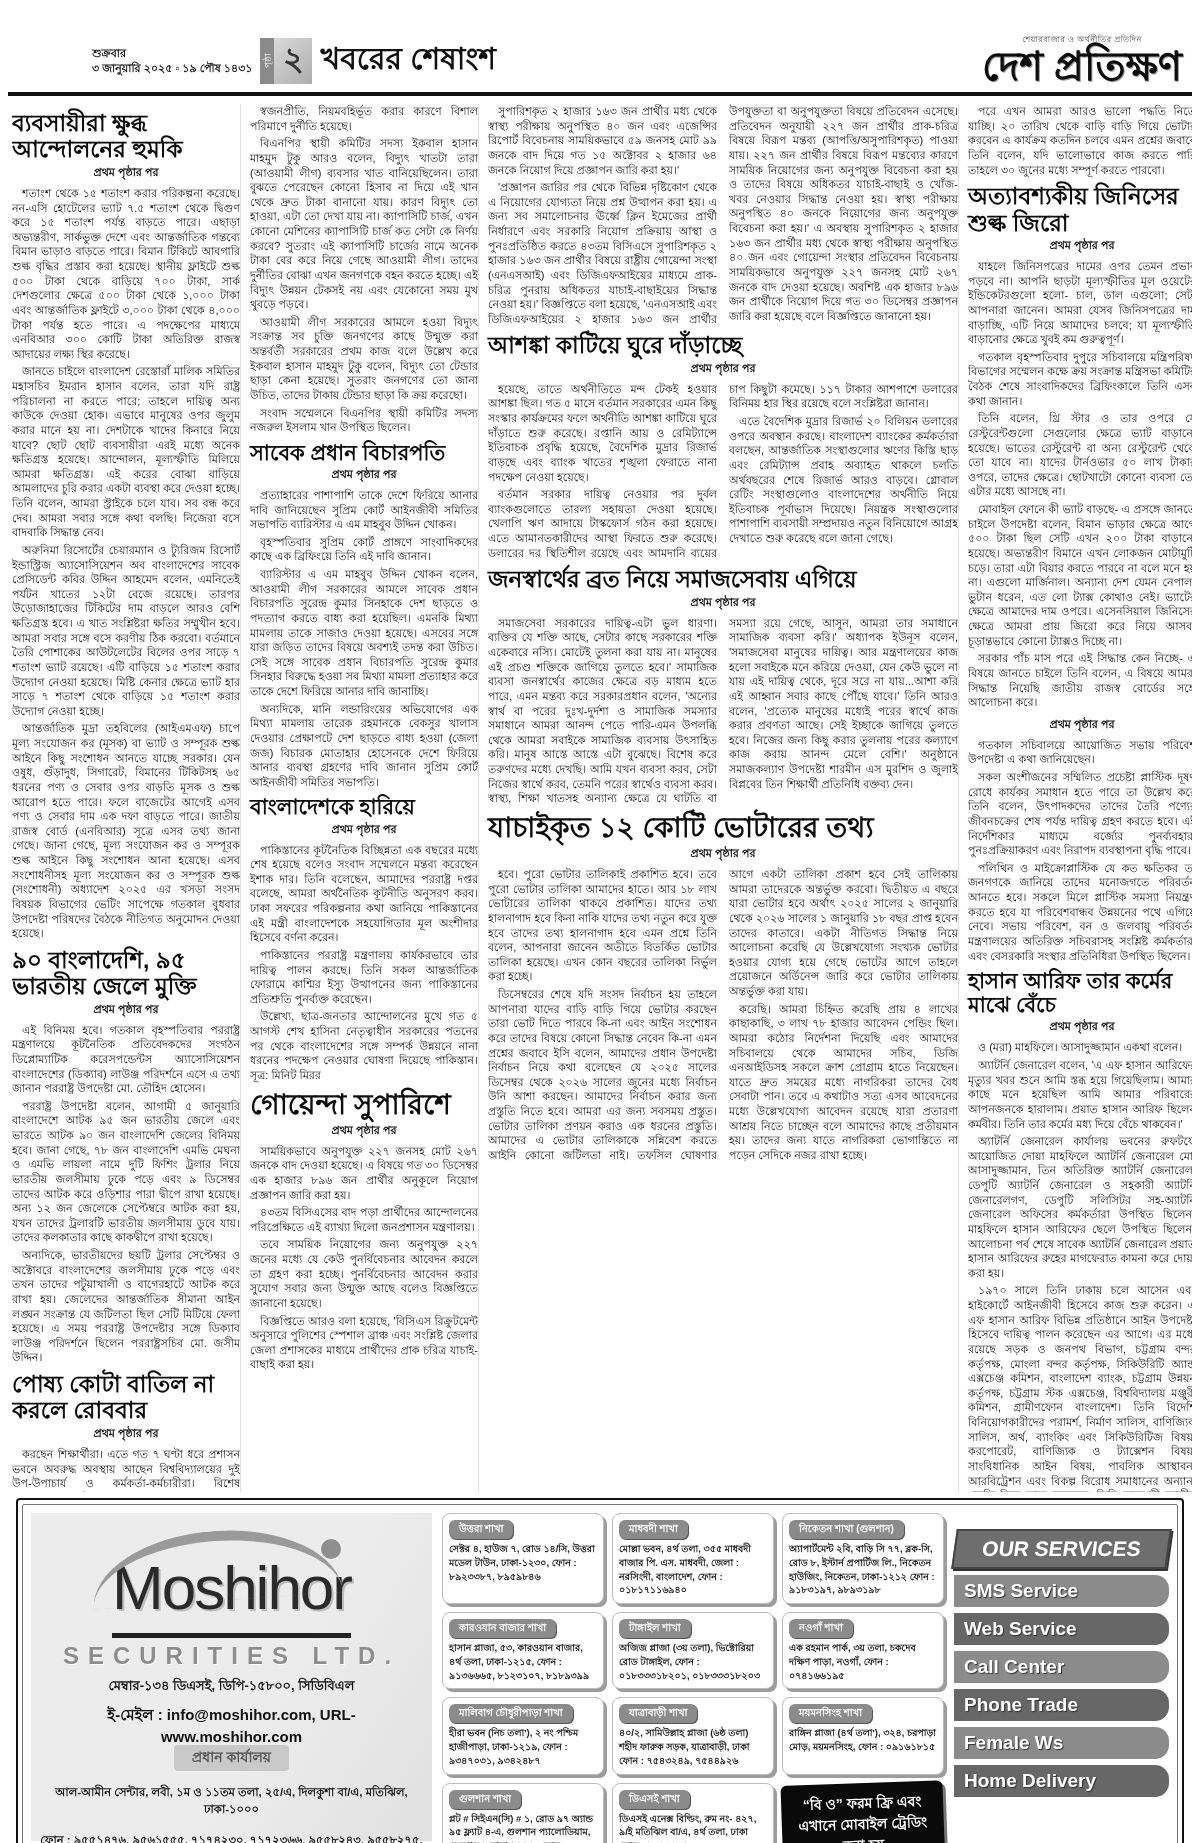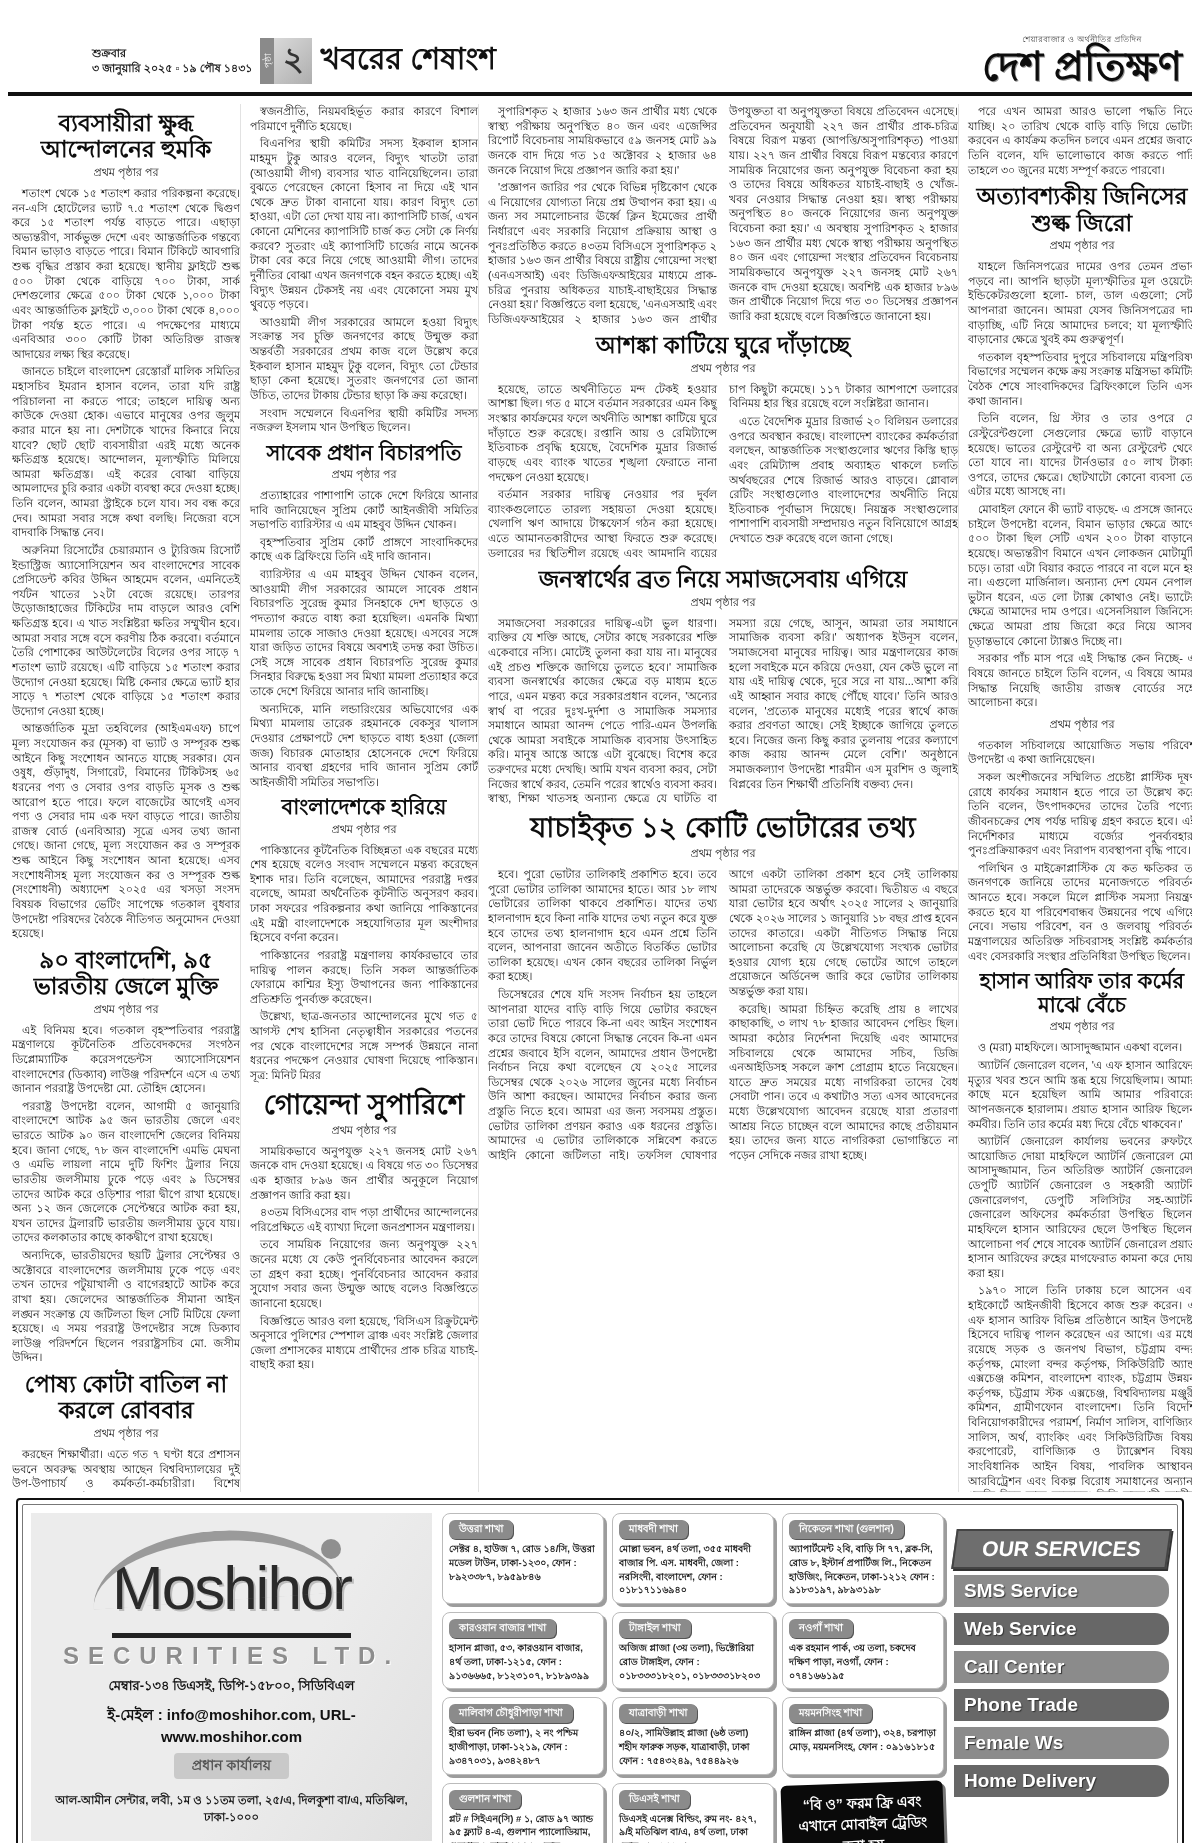--- a/index.html
+++ b/index.html
@@ -14,40 +14,40 @@
   .pagebadge .num{flex:1;background:linear-gradient(135deg,#d9d9d9,#aeaeae);color:#333;font-size:32px;font-weight:800;display:flex;align-items:center;justify-content:center;}
   .section-title{font-size:30px;font-weight:800;color:#111;letter-spacing:0;}
   .mast{text-align:center;margin-right:6px;margin-top:7px;}
   .mast .tag{font-size:8px;color:#444;letter-spacing:.5px;}
   .mast .logo{font-size:40px;font-weight:800;color:#0c0c0c;line-height:1;text-shadow:1px 1px 0 #999;}
   
   .main{display:grid;grid-template-columns:228px 228px 470px 228px;column-gap:10px;height:1388px;overflow:hidden;padding:8px 4px 0 4px;}
   .col{overflow:hidden;}
   .col + .col{border-left:1px solid #e2e2e2;padding-left:9px;margin-left:-10px;}
   .art{margin-bottom:6px;}
-  .hl{font-weight:800;color:#0d0d0d;text-align:center;line-height:1.15;margin:6px 0 1px 0;}
+  .hl{font-weight:800;color:#0d0d0d;line-height:1.15;margin:6px 0 1px 0;}
   .hl.sz1{font-size:23px;}
   .hl.sz2{font-size:21px;}
   .hl.sz3{font-size:28px;}
   .hl.sz4{font-size:19px;}
-  .sub{font-size:11px;font-weight:normal;text-align:center;margin:1px 0 3px 0;color:#111;}
+  .sub{font-size:11px;font-weight:bold;text-align:center;margin:1px 0 3px 0;color:#111;}
   .para, p.para{font-size:11px;line-height:1.33;text-align:justify;margin:0 0 3px 0;color:#141414;}
   .para::first-letter{padding-left:10px;}
   .twocol{column-count:2;column-gap:12px;}
   
   .adbox{margin:6px 8px 0 8px;height:346px;border:2px solid #111;border-radius:4px;padding:4px;display:flex;gap:8px;background:#fff;}
   .adbox .inner{border:1px solid #777;border-radius:2px;display:flex;gap:10px;padding:8px;width:100%;}
   .logo-panel{width:385px;background:linear-gradient(120deg,#ececec 60%,#e0e0e0);padding:10px 8px;text-align:center;position:relative;}
   .swoosh{position:absolute;left:60px;top:18px;width:250px;height:60px;border-top:10px solid #9a9a9a;border-radius:50%/100% 100% 0 0;transform:rotate(-4deg);}
   .swoosh2{position:absolute;left:290px;top:26px;width:20px;height:20px;background:#8f8f8f;border-radius:50%;}
   .brand{font-size:62px;font-weight:400;color:#2a2a2a;letter-spacing:-2px;margin-top:34px;line-height:1;text-shadow:2px 2px 0 #bdbdbd;border-bottom:5px solid #222;display:inline-block;padding-bottom:14px;}
   .brand-sub{font-size:24px;font-weight:bold;color:#8d8d8d;letter-spacing:9px;text-shadow:1px 1px 0 #fff;margin-top:4px;}
   .ad-line{font-size:13px;font-weight:bold;color:#111;margin-top:6px;}
   .ad-line.email{font-size:15px;}
-  .ho-band{display:inline-block;background:#c9c9c9;color:#555;font-size:14px;font-weight:bold;border-radius:4px;padding:1px 18px;margin-top:8px;}
+  .ho-band{display:inline-block;background:#c9c9c9;color:#555;font-size:14px;font-weight:bold;border-radius:4px;padding:1px 18px;}
   .ad-addr{font-size:11.5px;font-weight:bold;margin-top:13px;line-height:1.5;}
   .branches{flex:1;display:grid;grid-template-columns:1fr 1fr 1fr;gap:8px;align-content:start;}
   .branch{background:#fff;border:1px solid #bbb;border-radius:8px;box-shadow:3px 3px 0 #9c9c9c;padding:4px 6px 6px 6px;}
   .branch .bname{display:inline-block;background:#8b8b8b;color:#fff;font-size:10px;font-weight:bold;padding:1px 10px;border-radius:6px;margin-bottom:3px;box-shadow:1px 1px 0 #555;}
   .branch .btxt{font-size:9.5px;line-height:1.45;font-weight:bold;color:#222;}
   .badge{grid-column:3;background:#0a0a0a;color:#fff;border-radius:6px;transform:rotate(-2deg);padding:10px 6px;text-align:center;font-size:14px;font-weight:800;line-height:1.5;box-shadow:3px 3px 0 #777;}
   .services{width:215px;display:flex;flex-direction:column;gap:6px;padding-top:16px;}
   .svc-title{background:#6e6e6e;color:#fff;font-size:21px;font-weight:800;text-align:center;padding:6px 0;transform:skewX(-8deg);border:2px solid #444;box-shadow:2px 2px 0 #333;}
   .svc{color:#fff;font-size:19px;font-weight:800;padding:5px 10px;border-radius:0 14px 14px 0;text-shadow:1px 1px 1px #333;}
   .svc:nth-child(even){background:#8b8b8b;}

